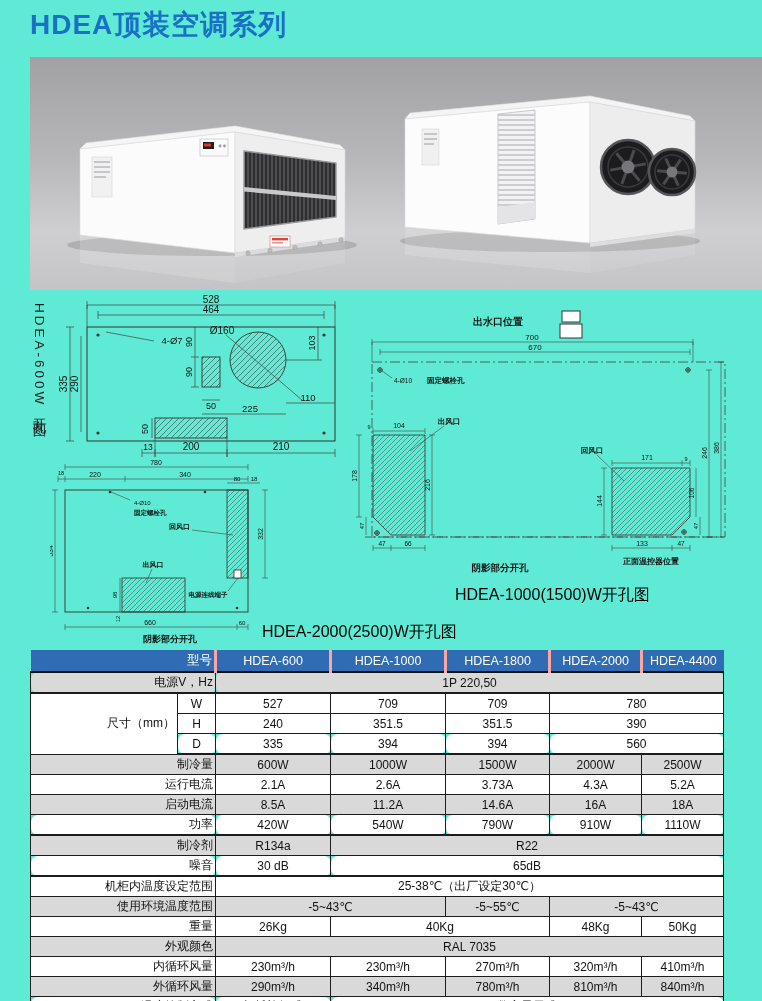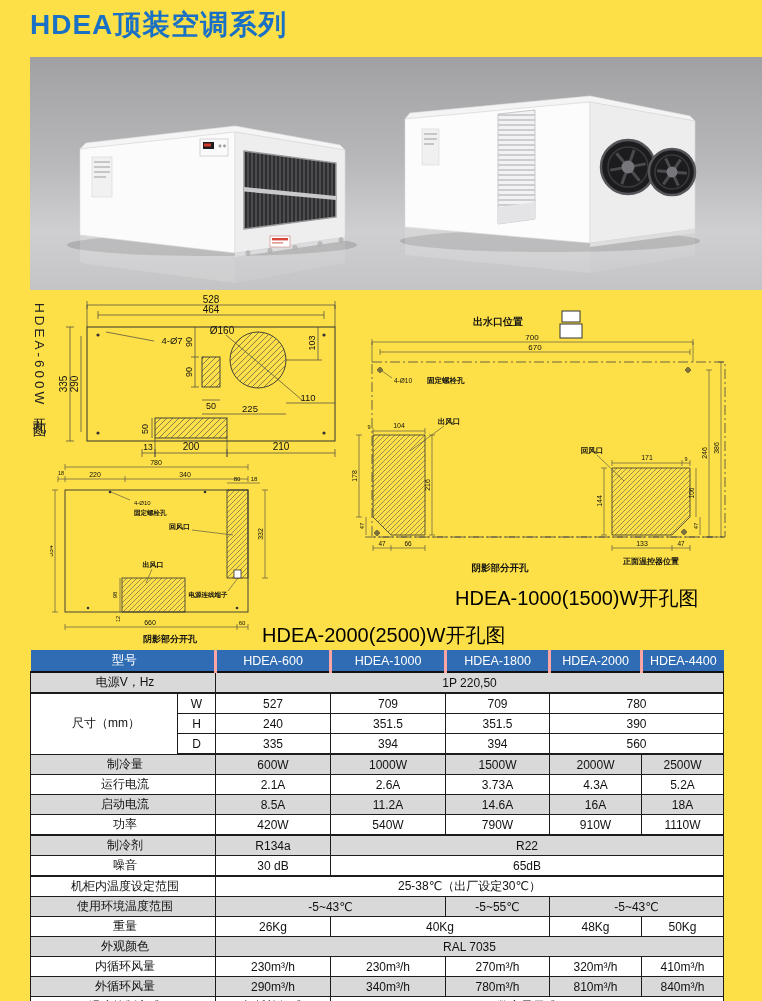--- a/index.html
+++ b/index.html
@@ -1,33 +1,33 @@
 <!DOCTYPE html>
 <html><head>
 <meta charset="utf-8">
 <style>
   html,body{margin:0;padding:0;background:#fff;}
-  .page{position:relative;width:762px;height:1001px;background:#fde047;overflow:hidden;
+  .page{position:relative;width:762px;height:1001px;background:#5eead4;overflow:hidden;
         font-family:"Liberation Sans","DejaVu Sans",sans-serif;color:#111;}
   .title{position:absolute;left:30px;top:6px;font-size:28px;font-weight:bold;
          color:#1a70c5;letter-spacing:1px;}
   .photo-panel{position:absolute;left:30px;top:57px;width:732px;height:233px;}
   .svgabs{position:absolute;}
   .side-label{position:absolute;left:30px;top:303px;writing-mode:vertical-lr;
               font-size:13.5px;letter-spacing:3px;color:#222;}
-  .draw-caption{position:absolute;font-size:20px;color:#000;}
+  .draw-caption{position:absolute;font-size:16px;color:#000;}
   .spec{position:absolute;left:30px;top:650px;border-collapse:collapse;table-layout:fixed;width:693px;}
   .spec td{border:1px solid #1c1c1c;height:19px;font-size:12px;text-align:center;
            padding:0 2px;background:#fff;white-space:nowrap;overflow:hidden;}
-  .spec td.lbl{text-align:center;padding-left:6px;margin-left:39px;}
+  .spec td.lbl{text-align:right;padding-left:6px;margin-left:39px;}
   .spec tr.g td{background:#d9d9d9;}
   .spec tr.hd td{background:#2f6cb3;color:#fff;border:none;border-left:3px solid #fca5a5;
                  border-bottom:2px solid #111;height:21px;font-size:12.5px;}
   .spec tr.hd td:first-child{border-left:none;}
-  .spec tr.b2 td{border-bottom-width:2px;}
+  .spec tr.b2 td{border-bottom-width:2px;border-radius:7px;}
   svg text{fill:#111;}
 </style>
 </head>
 <body>
 
 <div class="page">
 
   <div class="title">HDEA顶装空调系列</div>
 
   <svg class="photo-panel" width="732" height="233" viewBox="0 0 732 233">

